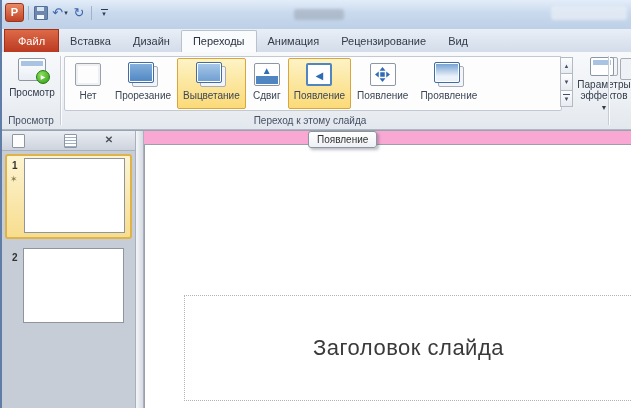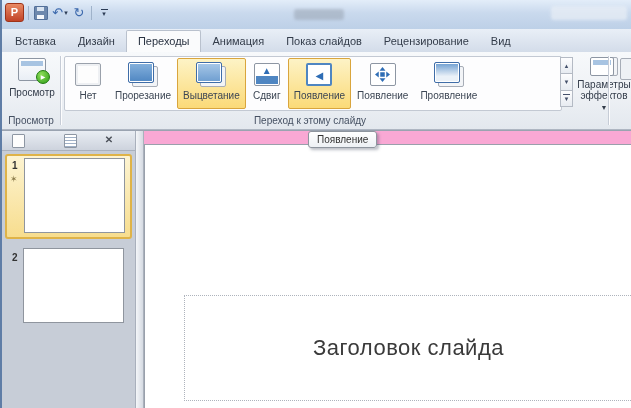--- a/index.html
+++ b/index.html
@@ -151,25 +151,25 @@
         </div>
       <div class="qsep"></div>
       <div class="qbtn qmore"><span class="bar"></span>▾</div>
     </div>
     <div class="blur b1"></div>
     <div class="wintitle">Презентация1 - Microsoft PowerPoint</div>
     <div class="blur b2"></div>
   </div>
 
   <div class="tabrow">
+    <div class="tab file">Файл</div>
     <div class="tab">Вставка</div>
     <div class="tab">Дизайн</div>
     <div class="tab active">Переходы</div>
     <div class="tab">Анимация</div>
-    <div class="tab">Показ слайдов</div>
     <div class="tab">Рецензирование</div>
     <div class="tab">Вид</div>
   </div>
 
   <div class="ribbon">
 
     <div class="previewbtn">
       <div class="pvicon">
         <div class="strip"></div>
           <div class="play">▶</div>
@@ -262,21 +262,21 @@
     </div>
 
     <div class="effbtn">
       <div class="effico">
         <div class="b2s"></div>
           <div class="f2s"></div>
       </div>
       <div class="efflabel"><span>Параметры эффектов</span> <span class="dd">▼</span></div>
     </div>
 
-    <div class="grouplabel" style="left:62px;width:492px;">Переход к этому слайду</div>
+    <div class="grouplabel" style="left:62px;width:492px;">Переход к этому слайда</div>
     <div class="gsep" style="left:606px;"></div>
     <div class="sliver"></div>
   </div>
 
   <div class="tooltip">Появление</div>
 
   <div class="content">
 
     <div class="panel">
       <div class="phead">

